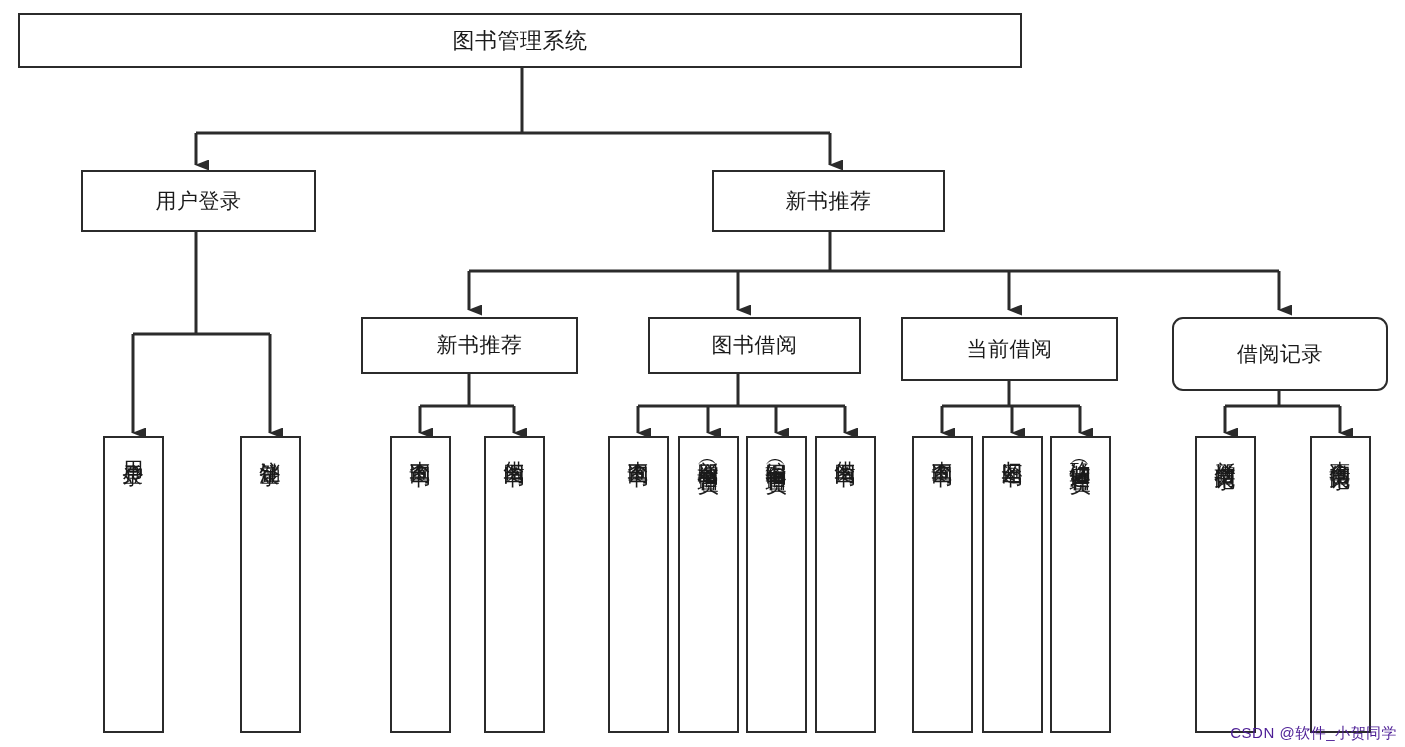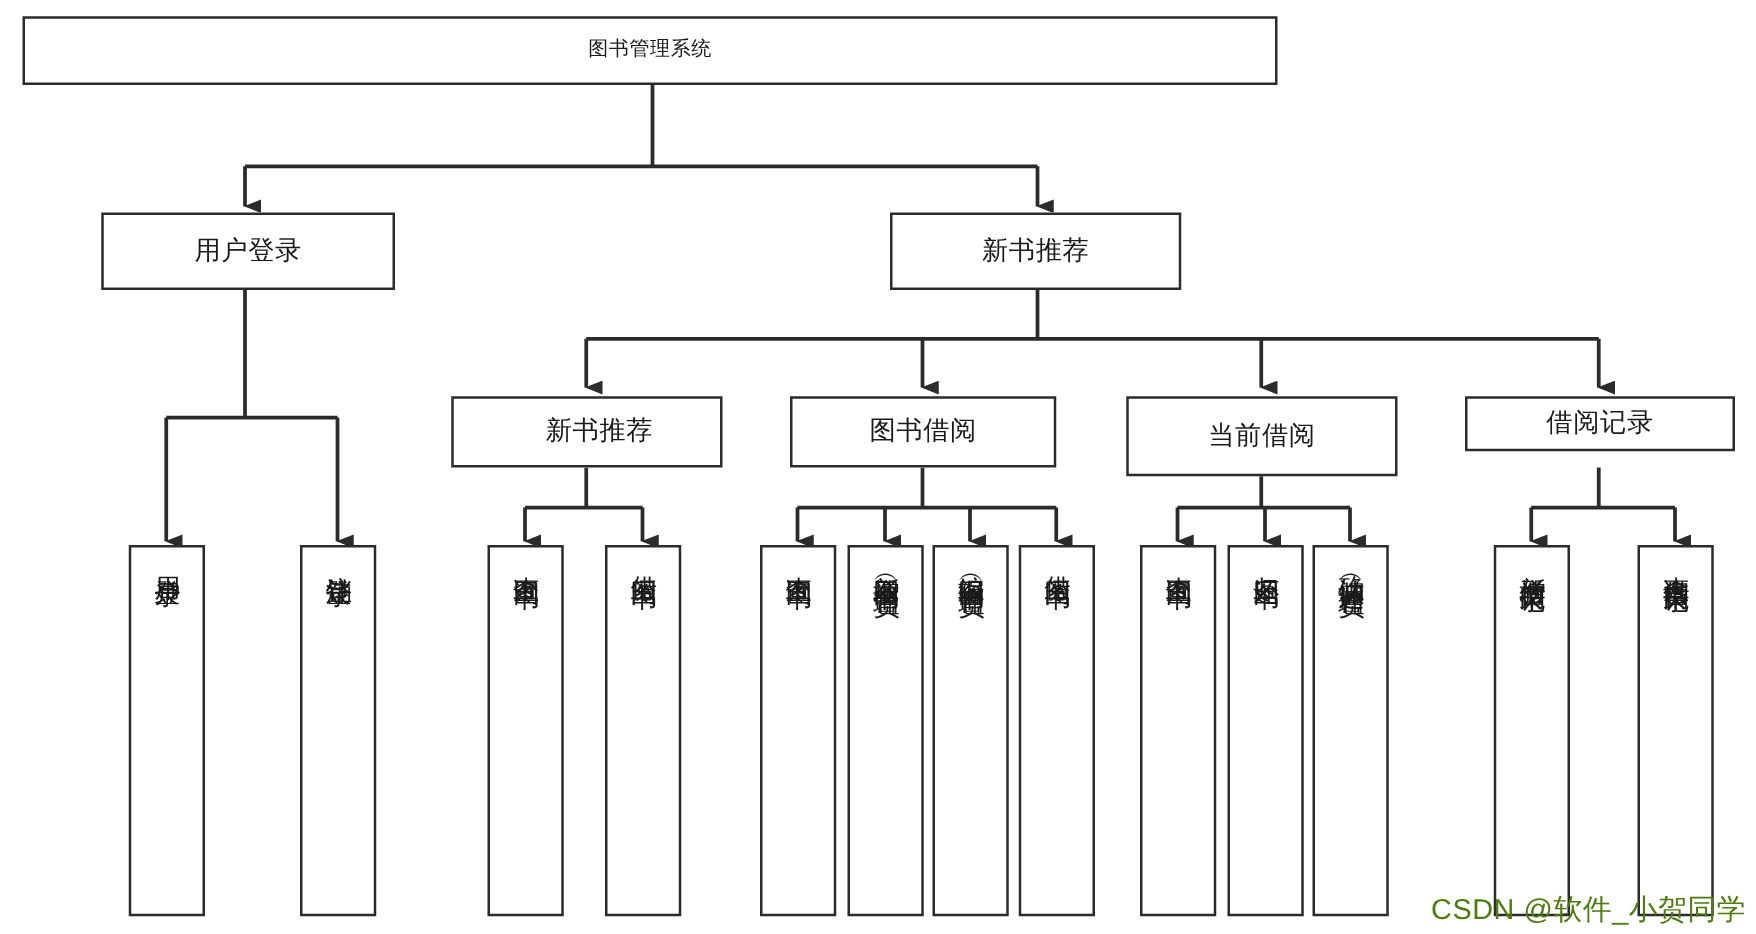--- a/index.html
+++ b/index.html
@@ -38,40 +38,40 @@
   .node .label {
     display: block;
     text-align: center;
     line-height: 1.18;
     letter-spacing: 0.5px;
   }
   .node.horiz .label {
     font-size: 21px;
   }
   .node.root .label {
-    font-size: 16px;
+    font-size: 22px;
   }
   .node.vert {
     align-items: flex-start;
     padding-top: 6px;
   }
   .node.vert .label {
     writing-mode: vertical-rl;
     text-orientation: upright;
     font-size: 21px;
     letter-spacing: 2px;
     line-height: 1.0;
     white-space: nowrap;
   }
   .watermark {
     position: absolute;
     right: 8px;
     bottom: 4px;
-    font-size: 23px;
-    color: #4d7c0f;
+    font-size: 15px;
+    color: #4c1d95;
     white-space: nowrap;
     letter-spacing: 0.5px;
   }
 </style>
 </head>
 <body>
 
 <div id="canvas">
 
   <svg class="links" viewBox="0 0 1405 747">
@@ -133,27 +133,27 @@
   <div class="node horiz" style="left:81px; top:170px; width:235px; height:62px;">
     <span class="label">用户登录</span>
   </div>
   <div class="node horiz" style="left:712px; top:170px; width:233px; height:62px;">
     <span class="label">新书推荐</span>
   </div>
 
   <div class="node horiz" style="left:361px; top:317px; width:217px; height:57px;padding-left:20px;">
     <span class="label">新书推荐</span>
   </div>
-  <div class="node horiz" style="left:632px; top:317px; width:213px; height:57px;">
+  <div class="node horiz" style="left:648px; top:317px; width:213px; height:57px;">
     <span class="label">图书借阅</span>
   </div>
   <div class="node horiz" style="left:901px; top:317px; width:217px; height:64px;">
     <span class="label">当前借阅</span>
   </div>
-  <div class="node horiz" style="left:1172px; top:317px; width:216px; height:44px;">
+  <div class="node horiz" style="left:1172px; top:317px; width:216px; height:74px;border-radius:11px;">
     <span class="label">借阅记录</span>
   </div>
 
   <div class="node vert" style="left:103px; top:436px; width:61px; height:297px;">
     <span class="label">用户登录</span>
   </div>
   <div class="node vert" style="left:240px; top:436px; width:61px; height:297px;">
     <span class="label">注销登录</span>
   </div>
 

